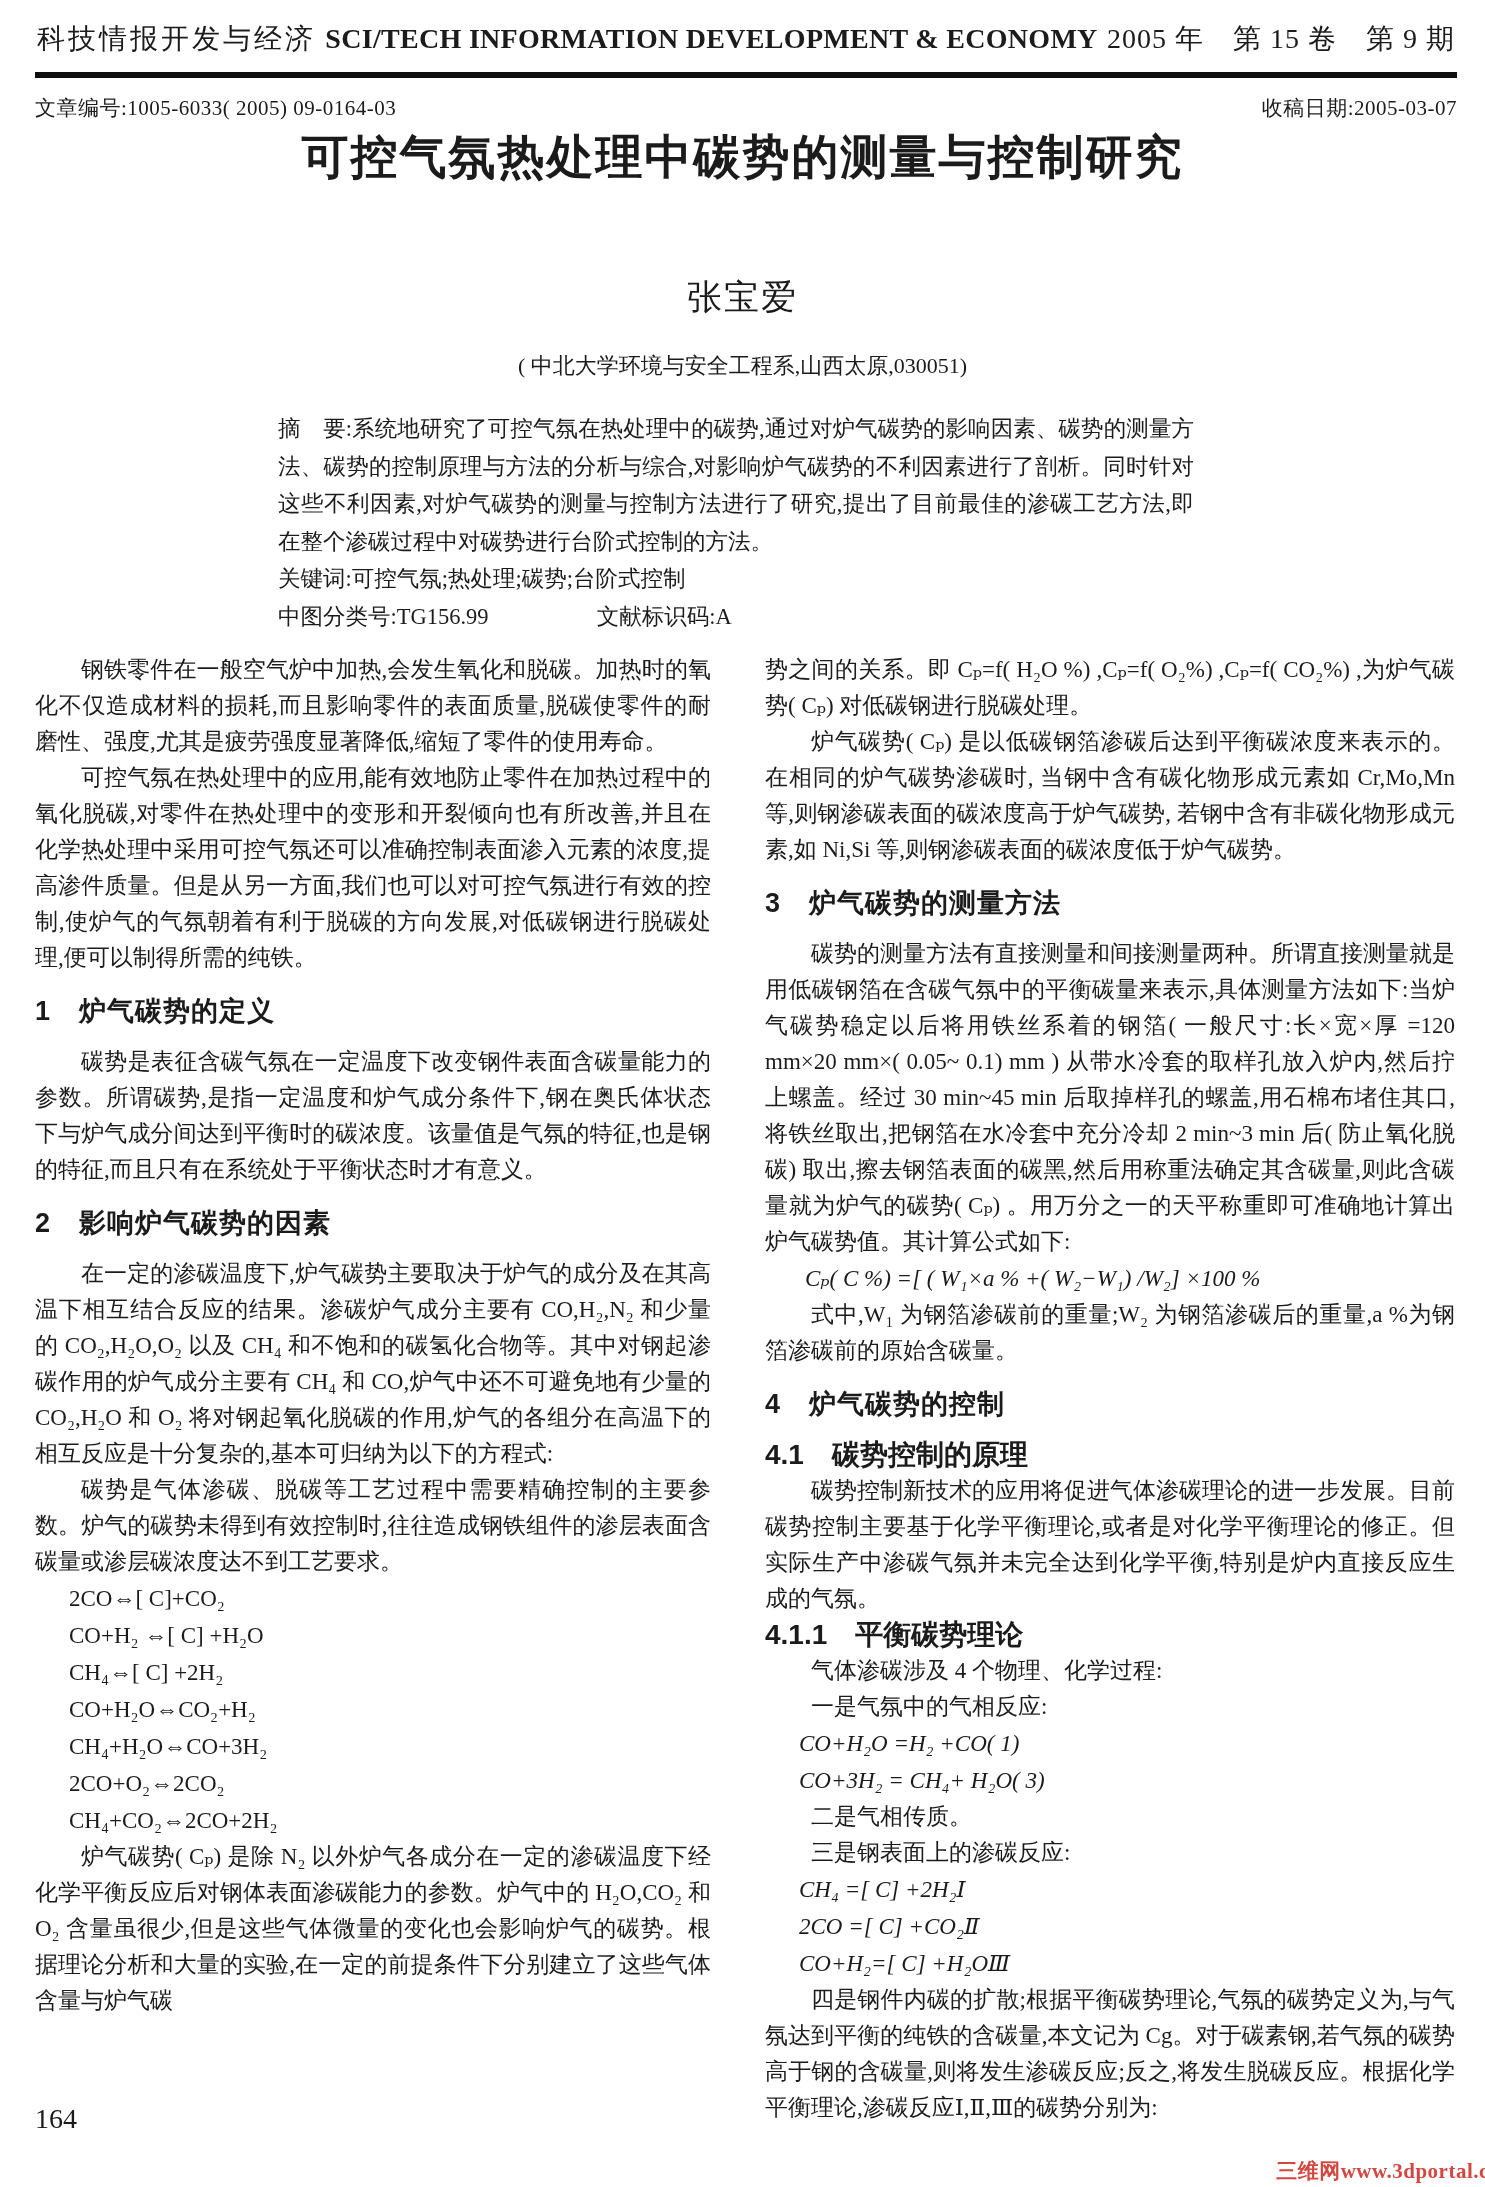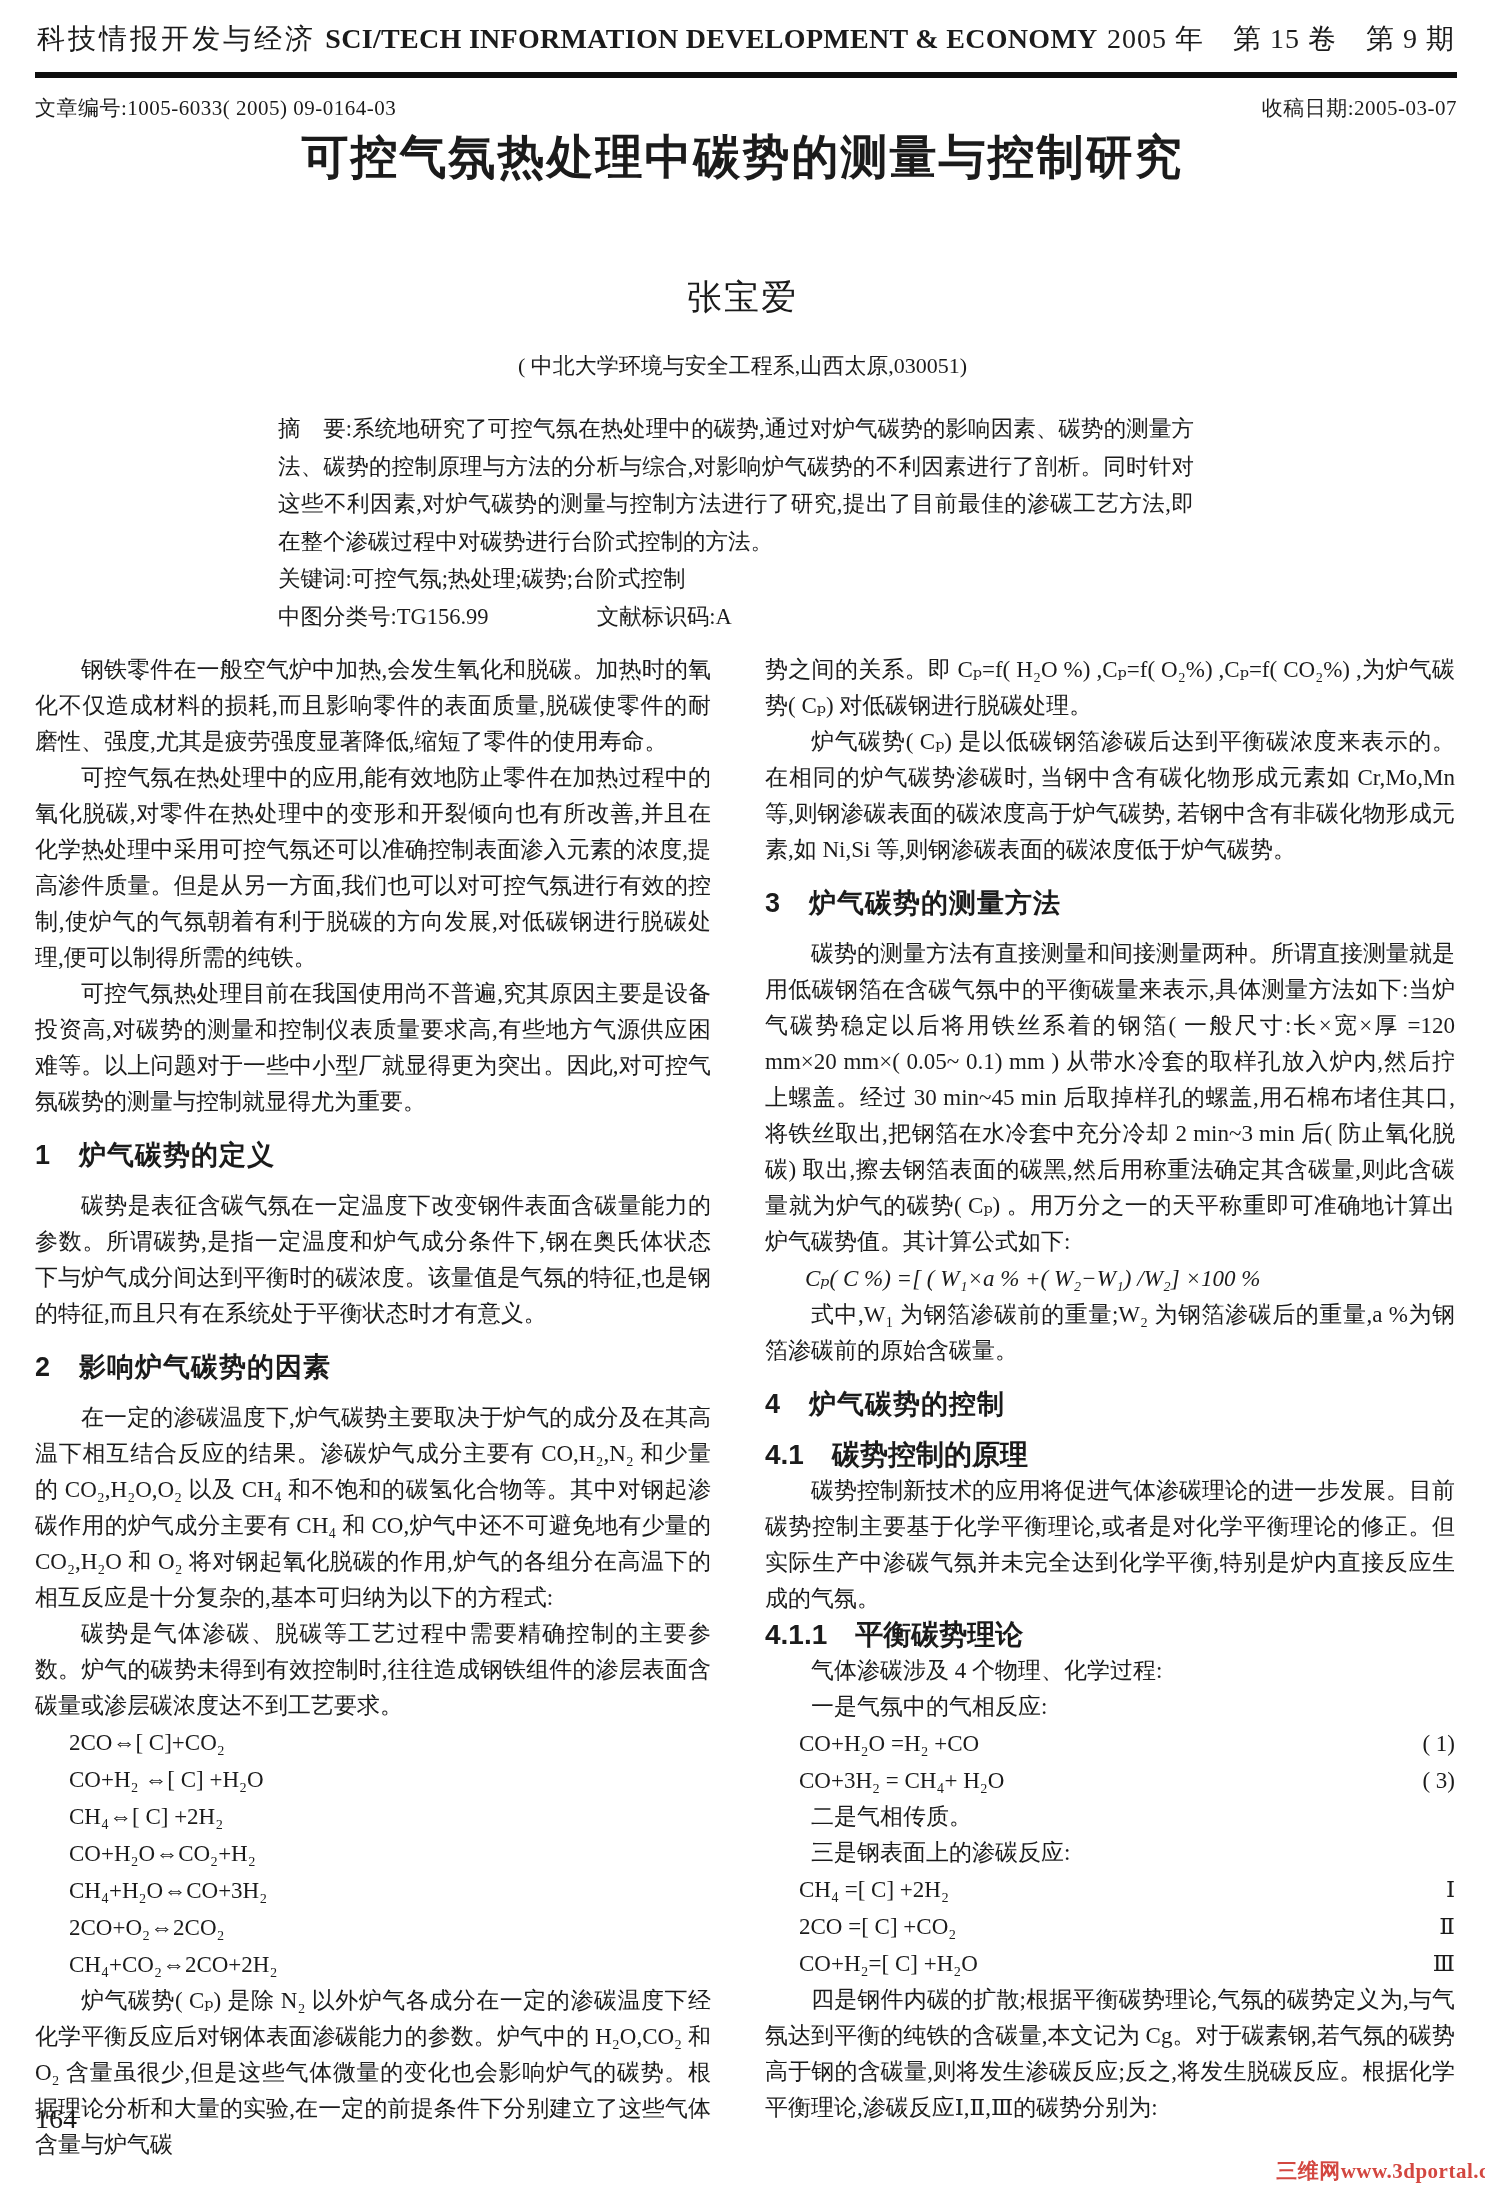--- a/index.html
+++ b/index.html
@@ -54,21 +54,21 @@
   .sec-heading{
     font-family:"Liberation Sans","DejaVu Sans",sans-serif;
     font-size:27px;font-weight:bold;letter-spacing:1px;
     margin:17px 0 15px 0;text-align:left;
   }
   .sub-heading{
     font-family:"Liberation Sans","DejaVu Sans",sans-serif;
     font-size:28px;font-weight:bold;margin:0;text-align:left;
   }
   .eq{margin:0 0 0 34px;line-height:37px;text-align:left;}
-  .eq-row{display:flex;justify-content:space-between;line-height:37px;}
+  .eq-row{display:flex;justify-content:flex-start;line-height:37px;font-style:italic;}
   .eq-row .eq-text{padding-left:34px;}
   .formula{padding-left:40px;line-height:37px;font-style:italic;}
   
   .page-number{position:absolute;left:35px;top:2103px;font-size:28px;}
   .watermark{
     position:absolute;right:-16px;bottom:2px;
     font-size:21px;font-weight:bold;letter-spacing:0.5px;
     opacity:0.92;white-space:nowrap;
   }
 </style>
@@ -96,21 +96,20 @@
     <p>摘　要:系统地研究了可控气氛在热处理中的碳势,通过对炉气碳势的影响因素、碳势的测量方法、碳势的控制原理与方法的分析与综合,对影响炉气碳势的不利因素进行了剖析。同时针对这些不利因素,对炉气碳势的测量与控制方法进行了研究,提出了目前最佳的渗碳工艺方法,即在整个渗碳过程中对碳势进行台阶式控制的方法。</p>
     <p>关键词:可控气氛;热处理;碳势;台阶式控制</p>
     <p class="clc-row"><span>中图分类号:TG156.99</span><span class="gap"></span><span>文献标识码:A</span></p>
   </div>
 
   <main class="columns">
 
     <section class="col col-left">
       <p class="para">钢铁零件在一般空气炉中加热,会发生氧化和脱碳。加热时的氧化不仅造成材料的损耗,而且影响零件的表面质量,脱碳使零件的耐磨性、强度,尤其是疲劳强度显著降低,缩短了零件的使用寿命。</p>
       <p class="para">可控气氛在热处理中的应用,能有效地防止零件在加热过程中的氧化脱碳,对零件在热处理中的变形和开裂倾向也有所改善,并且在化学热处理中采用可控气氛还可以准确控制表面渗入元素的浓度,提高渗件质量。但是从另一方面,我们也可以对可控气氛进行有效的控制,使炉气的气氛朝着有利于脱碳的方向发展,对低碳钢进行脱碳处理,便可以制得所需的纯铁。</p>
-      <p class="para">可控气氛热处理目前在我国使用尚不普遍,究其原因主要是设备投资高,对碳势的测量和控制仪表质量要求高,有些地方气源供应困难等。以上问题对于一些中小型厂就显得更为突出。因此,对可控气氛碳势的测量与控制就显得尤为重要。</p>
       <h2 class="sec-heading">1　炉气碳势的定义</h2>
       <p class="para">碳势是表征含碳气氛在一定温度下改变钢件表面含碳量能力的参数。所谓碳势,是指一定温度和炉气成分条件下,钢在奥氏体状态下与炉气成分间达到平衡时的碳浓度。该量值是气氛的特征,也是钢的特征,而且只有在系统处于平衡状态时才有意义。</p>
       <h2 class="sec-heading">2　影响炉气碳势的因素</h2>
       <p class="para">在一定的渗碳温度下,炉气碳势主要取决于炉气的成分及在其高温下相互结合反应的结果。渗碳炉气成分主要有 CO,H₂,N₂ 和少量的 CO₂,H₂O,O₂ 以及 CH₄ 和不饱和的碳氢化合物等。其中对钢起渗碳作用的炉气成分主要有 CH₄ 和 CO,炉气中还不可避免地有少量的 CO₂,H₂O 和 O₂ 将对钢起氧化脱碳的作用,炉气的各组分在高温下的相互反应是十分复杂的,基本可归纳为以下的方程式:</p>
       <p class="para">碳势是气体渗碳、脱碳等工艺过程中需要精确控制的主要参数。炉气的碳势未得到有效控制时,往往造成钢铁组件的渗层表面含碳量或渗层碳浓度达不到工艺要求。</p>
       <div class="eq">2CO⇔[ C]+CO₂</div>
       <div class="eq">CO+H₂ ⇔[ C] +H₂O</div>
       <div class="eq">CH₄⇔[ C] +2H₂</div>
       <div class="eq">CO+H₂O⇔CO₂+H₂</div>
       <div class="eq">CH₄+H₂O⇔CO+3H₂</div>

